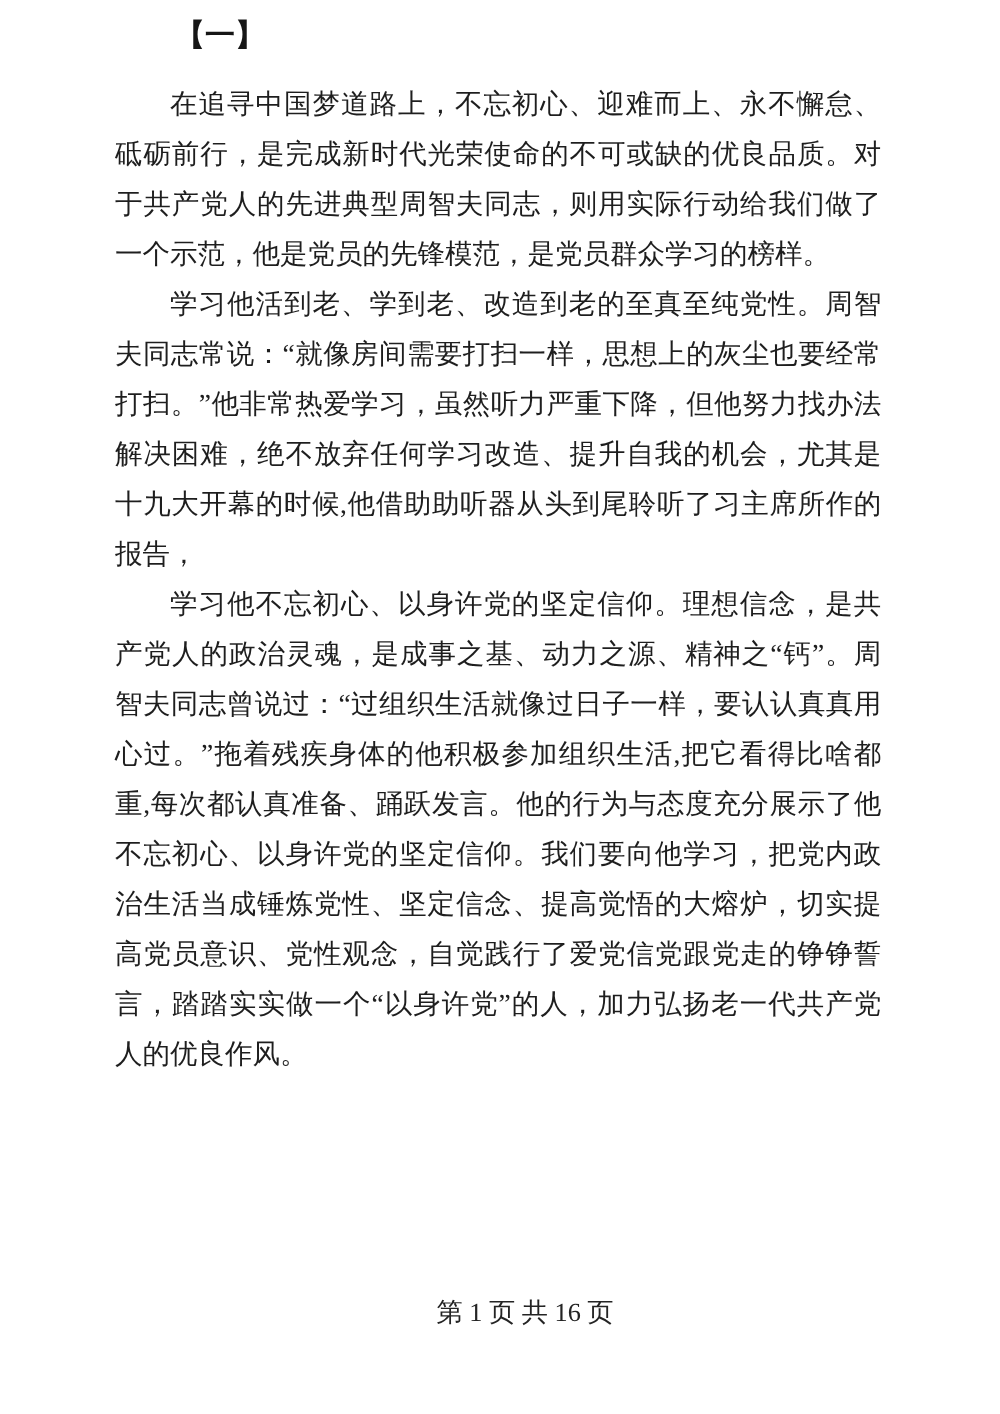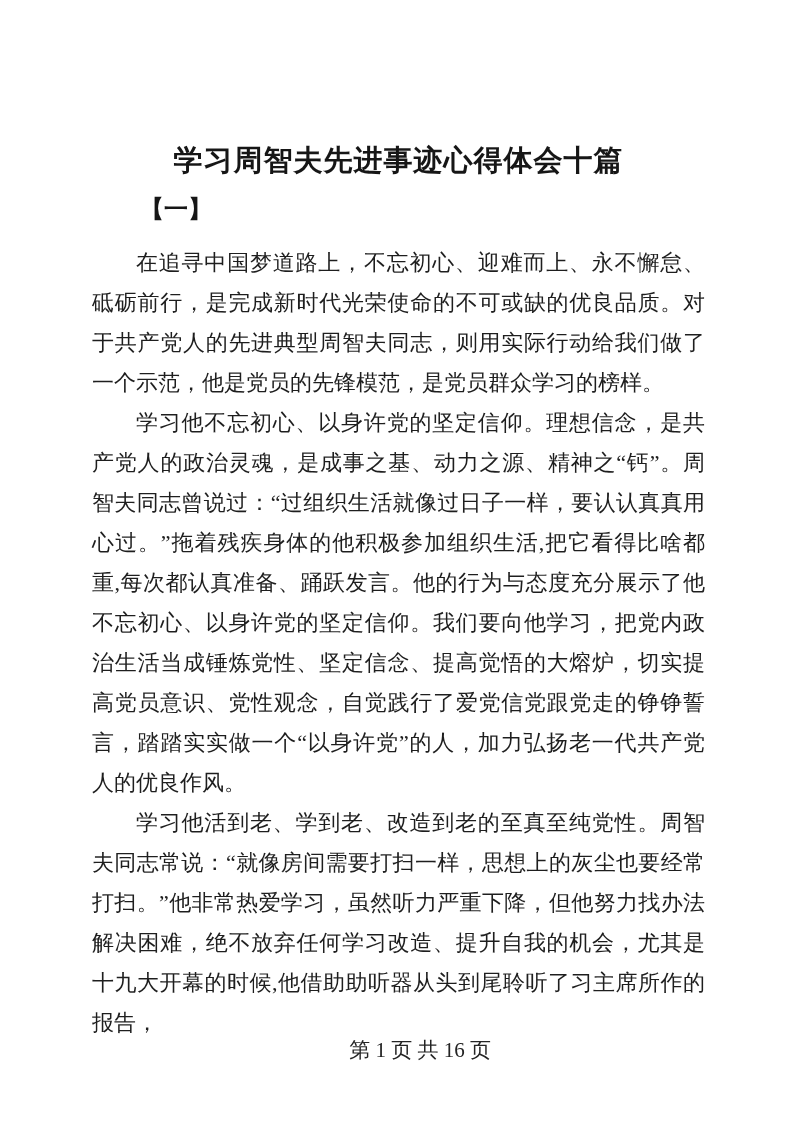--- a/index.html
+++ b/index.html
@@ -61,20 +61,19 @@
     font-size: 21px;
     line-height: 24px;
     color: #242424;
   }
 </style>
 </head>
 <body>
 
 <div class="page">
   <div class="content">
-    <h1 class="doc-title">学习周智夫先进事迹心得体会十篇</h1>
     <h2 class="section-heading">【一】</h2>
     <p class="para first">在追寻中国梦道路上，不忘初心、迎难而上、永不懈怠、砥砺前行，是完成新时代光荣使命的不可或缺的优良品质。对于共产党人的先进典型周智夫同志，则用实际行动给我们做了一个示范，他是党员的先锋模范，是党员群众学习的榜样。</p>
+    <p class="para">学习他活到老、学到老、改造到老的至真至纯党性。周智夫同志常说：“就像房间需要打扫一样，思想上的灰尘也要经常打扫。”他非常热爱学习，虽然听力严重下降，但他努力找办法解决困难，绝不放弃任何学习改造、提升自我的机会，尤其是十九大开幕的时候,他借助助听器从头到尾聆听了习主席所作的报告，</p>
     <p class="para">学习他不忘初心、以身许党的坚定信仰。理想信念，是共产党人的政治灵魂，是成事之基、动力之源、精神之“钙”。周智夫同志曾说过：“过组织生活就像过日子一样，要认认真真用心过。”拖着残疾身体的他积极参加组织生活,把它看得比啥都重,每次都认真准备、踊跃发言。他的行为与态度充分展示了他不忘初心、以身许党的坚定信仰。我们要向他学习，把党内政治生活当成锤炼党性、坚定信念、提高觉悟的大熔炉，切实提高党员意识、党性观念，自觉践行了爱党信党跟党走的铮铮誓言，踏踏实实做一个“以身许党”的人，加力弘扬老一代共产党人的优良作风。</p>
-    <p class="para">学习他活到老、学到老、改造到老的至真至纯党性。周智夫同志常说：“就像房间需要打扫一样，思想上的灰尘也要经常打扫。”他非常热爱学习，虽然听力严重下降，但他努力找办法解决困难，绝不放弃任何学习改造、提升自我的机会，尤其是十九大开幕的时候,他借助助听器从头到尾聆听了习主席所作的报告，</p>
   </div>
   <div class="page-footer">第 1 页  共 16 页</div>
 </div>
 
 </body></html>

